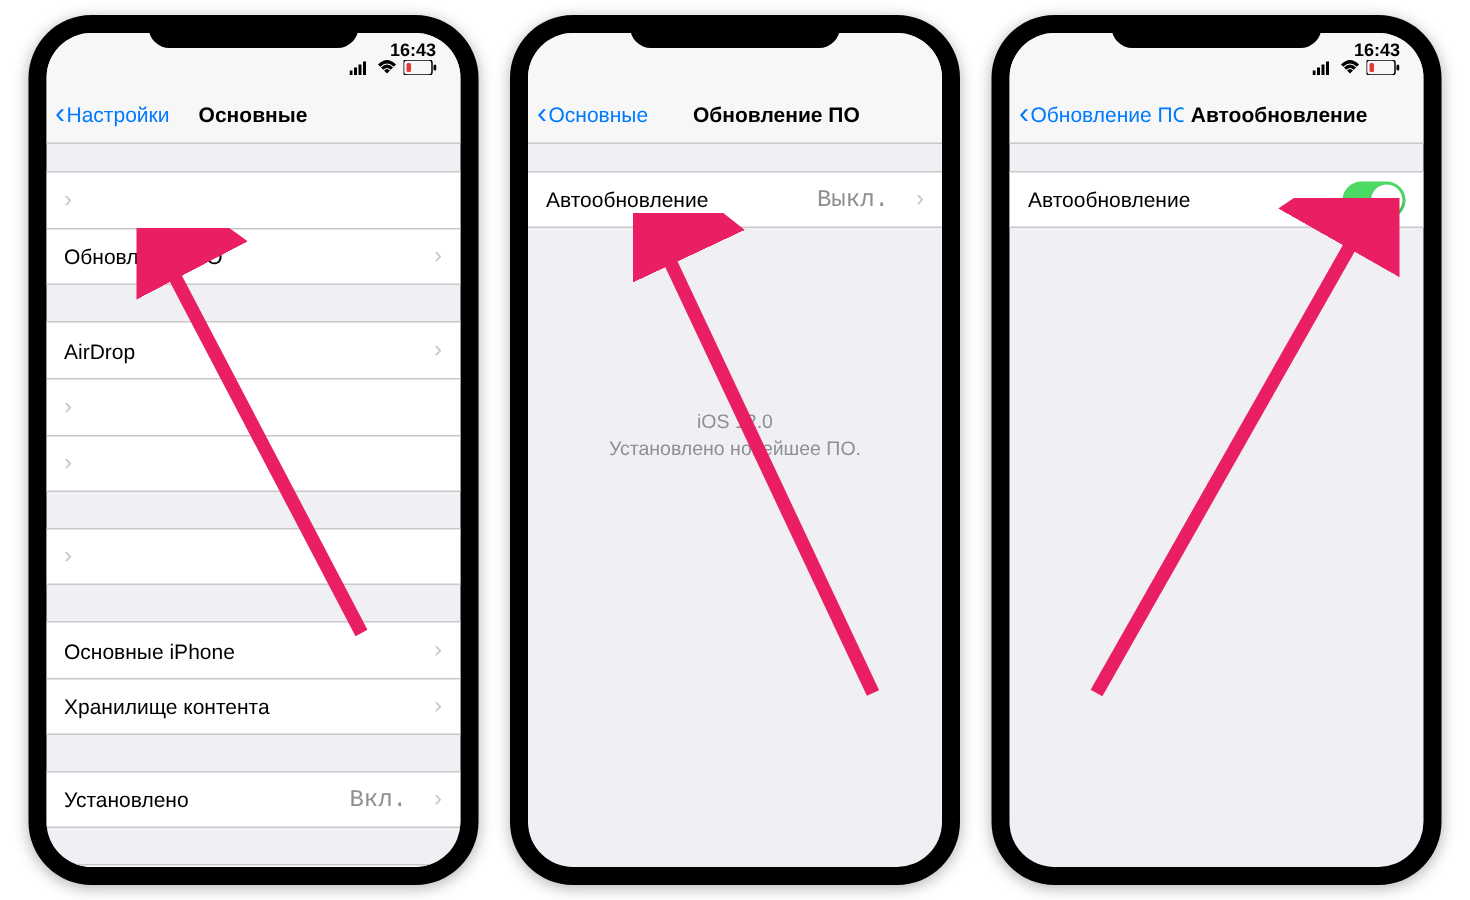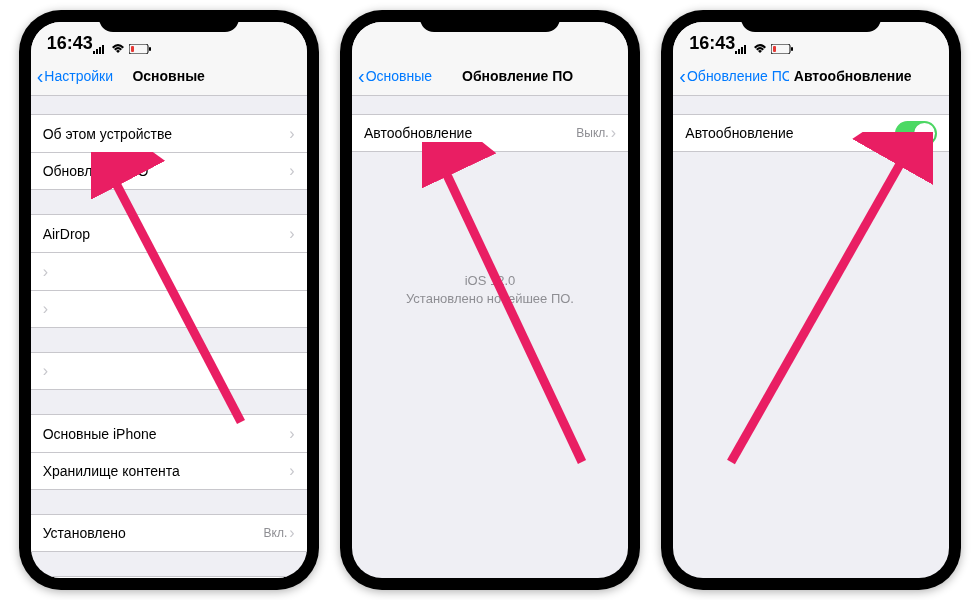--- a/index.html
+++ b/index.html
@@ -38,27 +38,28 @@
     width: 140px;
     height: 22px;
     background: #000;
     border-bottom-left-radius: 14px;
     border-bottom-right-radius: 14px;
     z-index: 10;
   }
   .statusbar {
     height: 34px;
     display: flex;
-    justify-content: flex-start;
+    justify-content: center;
     align-items: flex-end;
     padding: 0 16px 2px 16px;
-    font-size: 18px;
+    font-size: 12px;
     font-weight: 600;
     color: #000;
     background: #f7f7f7;
+    flex-direction: column;
   }
   .status-right { display: flex; align-items: center; gap: 4px; }
   .navbar {
     height: 40px;
     background: #f7f7f7;
     border-bottom: 1px solid #c8c7cc;
     display: flex;
     align-items: center;
     position: relative;
     padding: 0 6px;
@@ -96,21 +97,21 @@
     height: 38px;
     display: flex;
     align-items: center;
     padding: 0 12px;
     font-size: 14px;
     color: #000;
     position: relative;
   }
   .row:last-child { border-bottom: 0.5px solid #c8c7cc; }
   .row-label { flex: 1; }
-  .row-value { color: #8e8e93; font-size: 12px; margin-right: 2px; }
+  .row-value { color: #8e8e93; font-size: 16px; margin-right: 18px; font-family: Liberation Mono, monospace; }
   .chev {
     color: #c7c7cc;
     font-size: 16px;
   }
   .toggle {
     width: 42px;
     height: 25px;
     background: #4cd964;
     border-radius: 25px;
     position: relative;
@@ -171,21 +172,20 @@
     <div class="navbar">
       <div class="back-btn">
         <span class="back-chevron">‹</span>
         <span>Настройки</span>
       </div>
       <div class="nav-title">Основные</div>
     </div>
     <div class="content">
       <div class="group first">
         <div class="row">
-          <span class="row-label">Об этом устройстве</span>
           <span class="chev">›</span>
         </div>
         <div class="row">
           <span class="row-label">Обновление ПО</span>
           <span class="chev">›</span>
         </div>
       </div>
       <div class="group">
         <div class="row">
           <span class="row-label">AirDrop</span>

